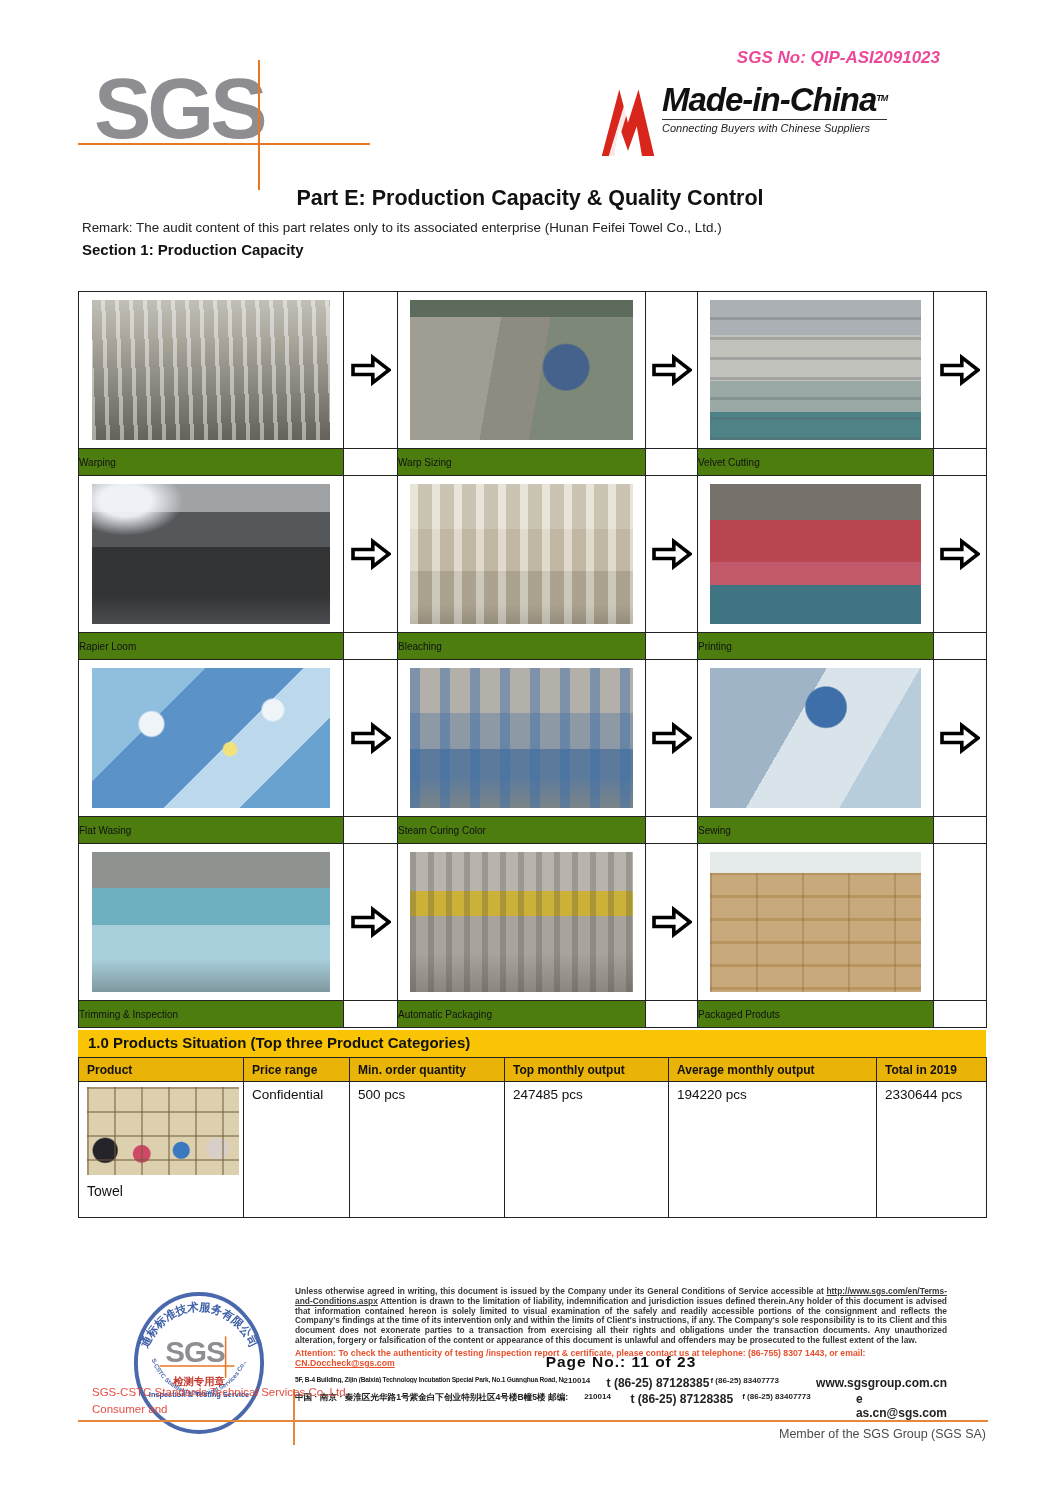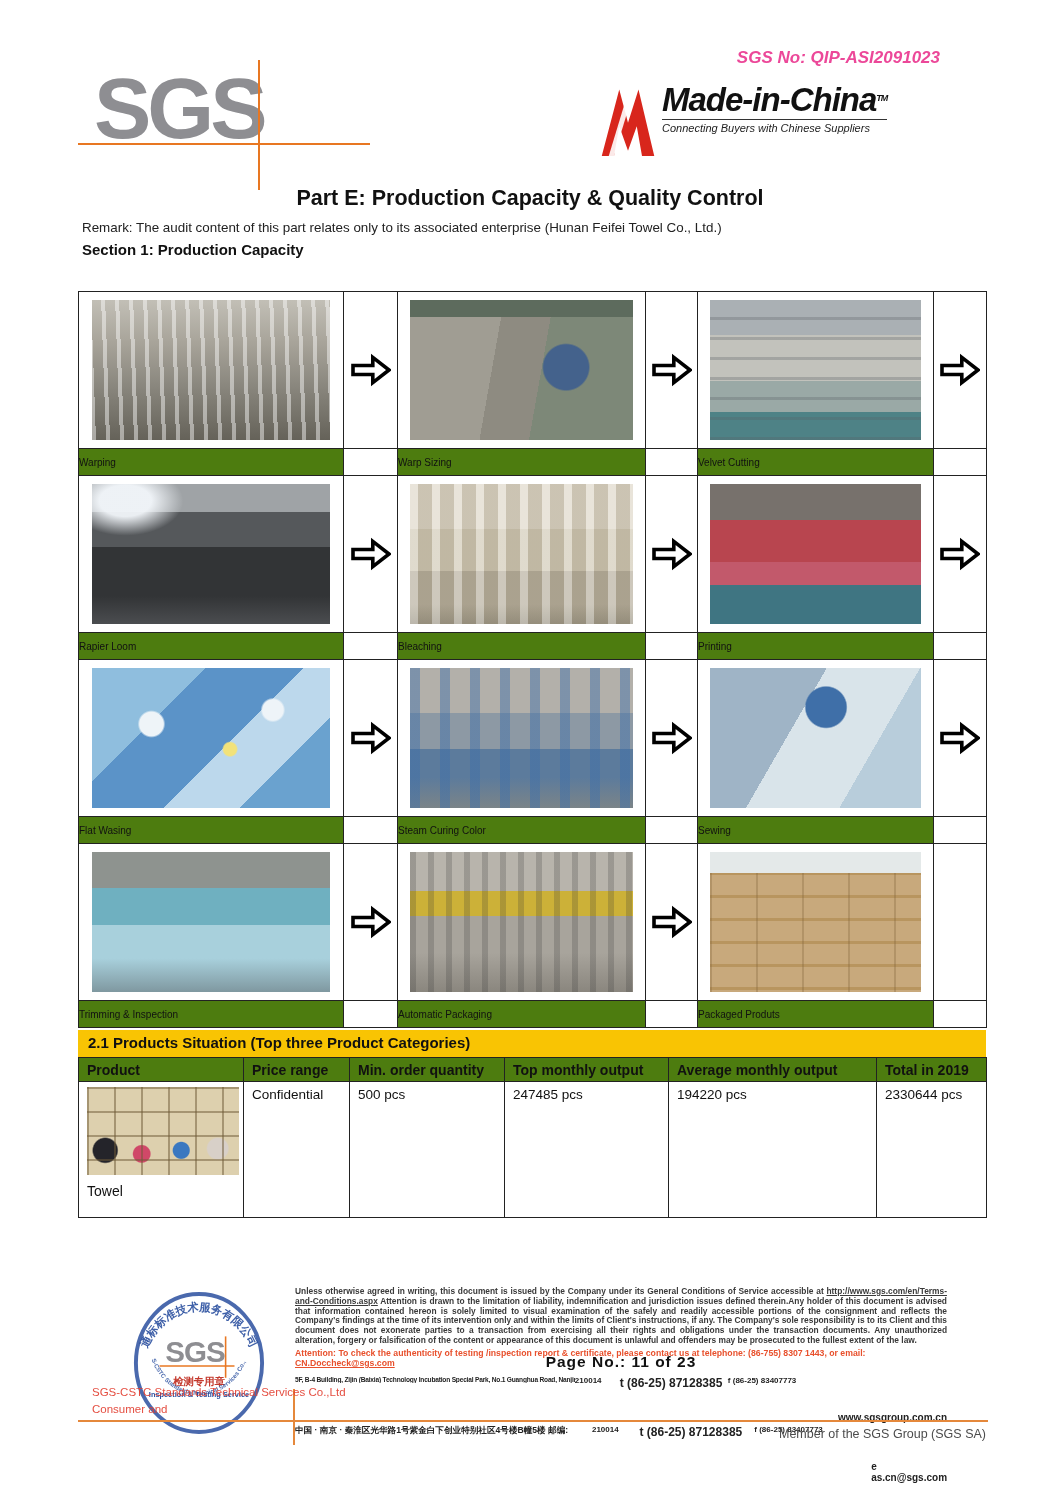--- a/index.html
+++ b/index.html
@@ -58,21 +58,21 @@
   .p9{background:radial-gradient(circle at 55% 28%,#3f6fa8 0 13%,rgba(0,0,0,0) 14%),
       linear-gradient(120deg,#9fb4c6 0 40%,#d9e4ea 40% 72%,#b8cddb 72% 100%);}
   .p10{background:linear-gradient(180deg,#8e938f 0 26%,#6fb0c0 26% 52%,#a8d0dc 52% 76%,#7f98a0 100%);}
   .p11{background:repeating-linear-gradient(90deg,rgba(50,50,50,.22) 0 6px,rgba(0,0,0,0) 6px 18px),
       linear-gradient(180deg,#b8b4ac 0 28%,#ccb138 28% 46%,#a8a49c 46% 72%,#8a867e 100%);}
   .p12{background:linear-gradient(180deg,#e4e9e9 0 15%,rgba(0,0,0,0) 15%),
       repeating-linear-gradient(90deg,rgba(120,90,50,.28) 0 2px,rgba(0,0,0,0) 2px 46px),
       repeating-linear-gradient(180deg,#c8a97c 0 20px,#b8955f 20px 23px);}
   
   table.pt{width:908px;border-collapse:collapse;table-layout:fixed;margin-top:0;}
-  table.pt th{background:#4d7c0f;border:1.5px solid #222;font-size:14px;font-weight:bold;
+  table.pt th{background:#eab308;border:1.5px solid #222;font-size:12px;font-weight:bold;
     text-align:left;padding:3px 8px;height:17px;color:#111;}
   table.pt td{border:1.5px solid #222;vertical-align:top;font-size:13.5px;padding:5px 8px;color:#111;}
   .towel-img{width:152px;height:88px;
     background:repeating-linear-gradient(90deg,rgba(110,90,55,.5) 0 2px,rgba(0,0,0,0) 2px 27px),
       repeating-linear-gradient(180deg,rgba(110,90,55,.5) 0 2px,rgba(0,0,0,0) 2px 24px),
       radial-gradient(circle at 12% 72%,#24242a 0 8%,rgba(0,0,0,0) 9%),
       radial-gradient(circle at 36% 76%,#d04868 0 7%,rgba(0,0,0,0) 8%),
       radial-gradient(circle at 62% 72%,#3a78c0 0 7%,rgba(0,0,0,0) 8%),
       radial-gradient(circle at 86% 70%,#d8d0c8 0 7%,rgba(0,0,0,0) 8%),
       linear-gradient(180deg,#ddd0ae 0 100%);}
@@ -91,21 +91,21 @@
   .attn{margin-top:2px;font-size:8.7px;line-height:1.2;font-weight:bold;color:#e8502c;text-align:left;}
   .pageno{position:relative;margin-top:-15px;text-align:center;font-size:15.5px;font-weight:bold;
     color:#111;letter-spacing:1px;}
   .addr{margin-top:5px;}
   .addr-row{display:flex;align-items:flex-start;color:#222;font-weight:bold;margin-top:2px;}
   .addr-row .a-addr{width:300px;font-size:6.6px;letter-spacing:-0.2px;overflow:hidden;white-space:nowrap;}
   .addr-row.cn .a-addr{font-size:8.6px;letter-spacing:0;}
   .addr-row .a-postal{width:48px;font-size:8px;}
   .addr-row .a-tel{width:116px;font-size:12px;}
   .addr-row .a-fax{width:118px;font-size:8px;}
-  .addr-row .a-extra{flex:1;font-size:10px;margin-top:36px;}
+  .addr-row .a-extra{flex:1;font-size:12px;}
   .orange-h{position:absolute;left:78px;top:1420px;width:910px;height:2px;background:#e5883b;}
   .orange-v{position:absolute;left:293px;top:1389px;width:2px;height:56px;background:#e5883b;}
   .member{position:absolute;left:636px;top:1427px;width:350px;text-align:right;
     font-size:12.5px;color:#4c4c4c;}
 </style>
 </head>
 <body>
 
 <div class="sgs-no">SGS No: QIP-ASI2091023</div>
 <div class="sgs-logo">SGS</div>
@@ -250,21 +250,21 @@
       <td class="cap">Trimming &amp; Inspection</td>
       <td class="ar-cell"></td>
       <td class="cap">Automatic Packaging</td>
       <td class="ar-cell"></td>
       <td class="cap">Packaged Produts</td>
       <td class="ar-cell"></td>
     </tr>
   </tbody>
     </table>
 
-  <div class="bar b2">2.1 Products Situation (Top three Product Categories)</div>
+  <div class="bar b2">1.0 Products Situation (Top three Product Categories)</div>
 
   <table class="pt">
     <colgroup>
       <col style="width:165px">
         <col style="width:106px">
         <col style="width:155px">
       <col style="width:164px">
         <col style="width:208px">
         <col style="width:110px">
     </colgroup>

